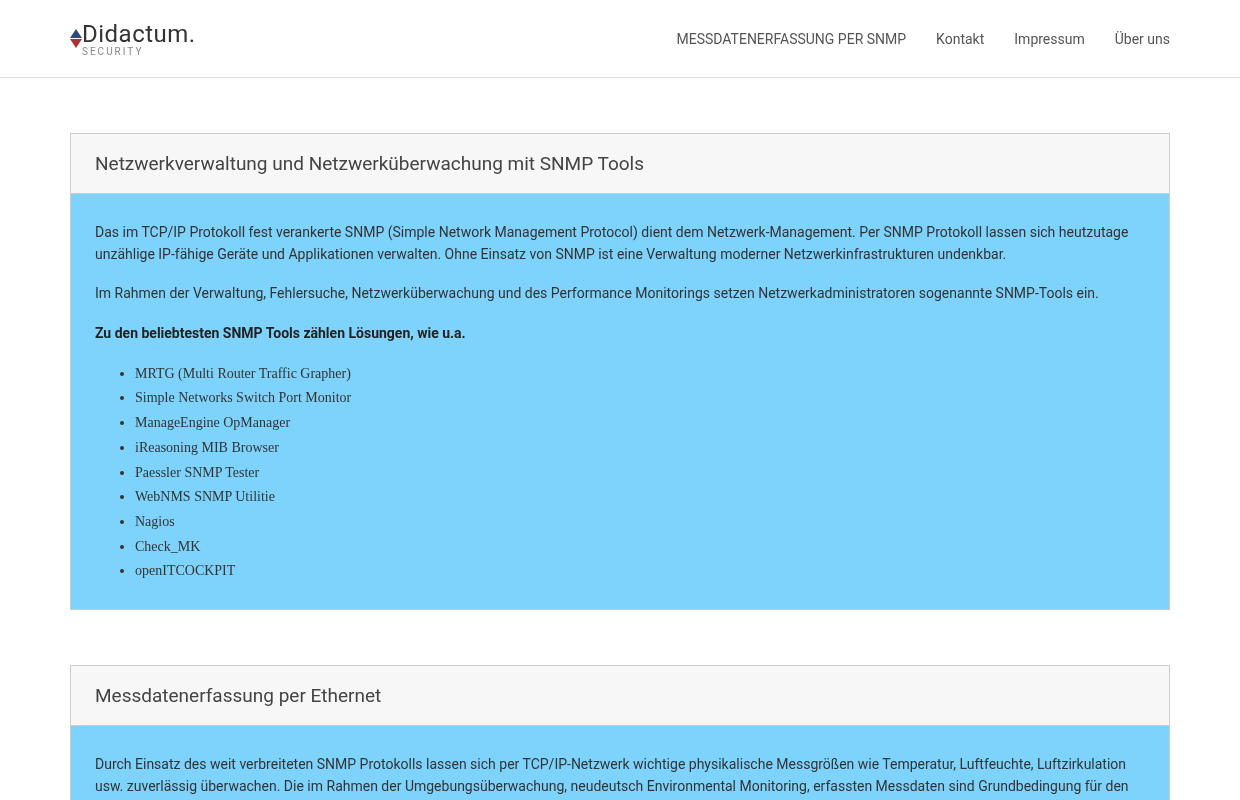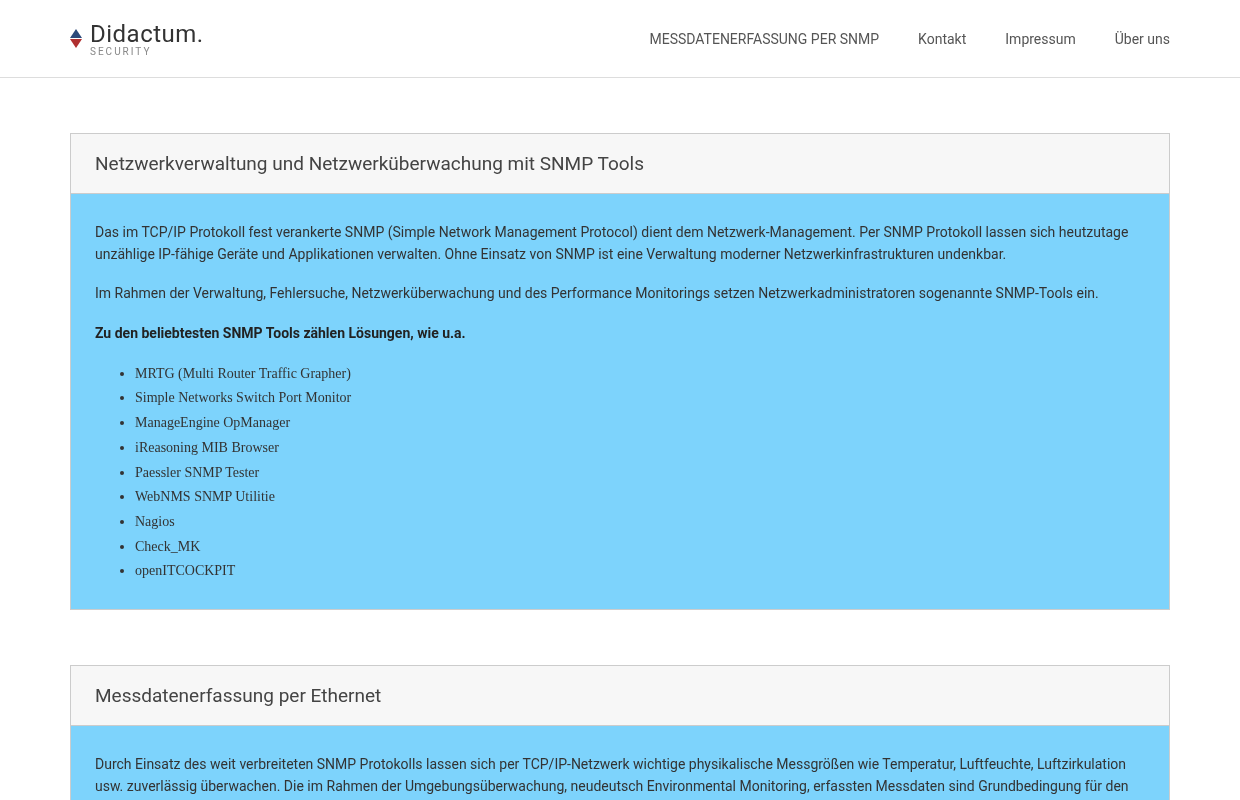--- a/index.html
+++ b/index.html
@@ -16,21 +16,20 @@
   .header {
     display: flex;
     justify-content: space-between;
     align-items: center;
     padding: 20px 70px;
     border-bottom: 1px solid #ddd;
   }
   .logo {
     display: flex;
     align-items: center;
-    gap: 8px;
   }
   .logo-icon {
     display: inline-flex;
     flex-direction: column;
     align-items: center;
     font-size: 0;
   }
   .logo-triangle-up {
     width: 0;
     height: 0;
@@ -57,21 +56,21 @@
     letter-spacing: 0.5px;
   }
   .logo-tagline {
     font-size: 10px;
     color: #888;
     letter-spacing: 2px;
     margin-top: -2px;
   }
   .nav {
     display: flex;
-    gap: 39px;
+    gap: 30px;
   }
   .nav-item {
     color: #555;
     font-size: 14px;
     text-decoration: none;
     cursor: pointer;
   }
   .content {
     padding: 55px 70px 0 70px;
   }

